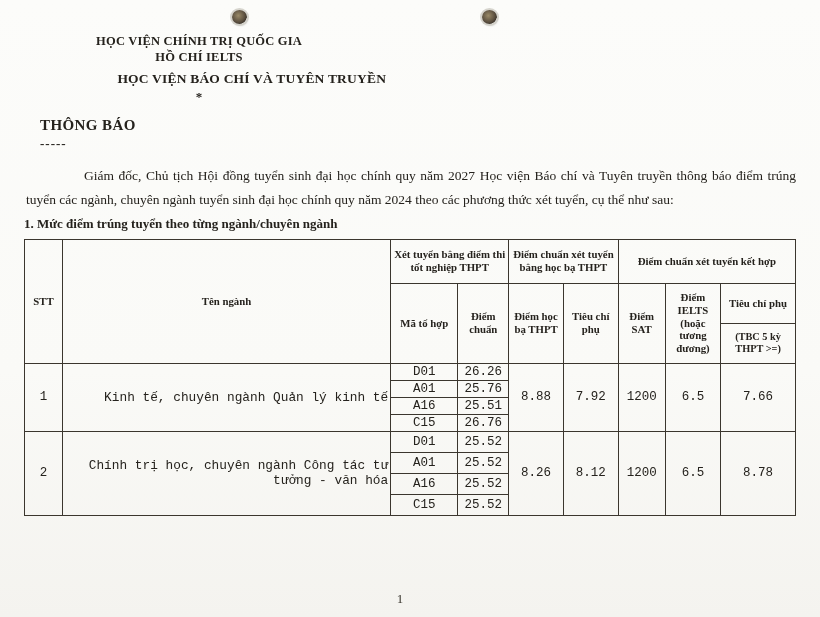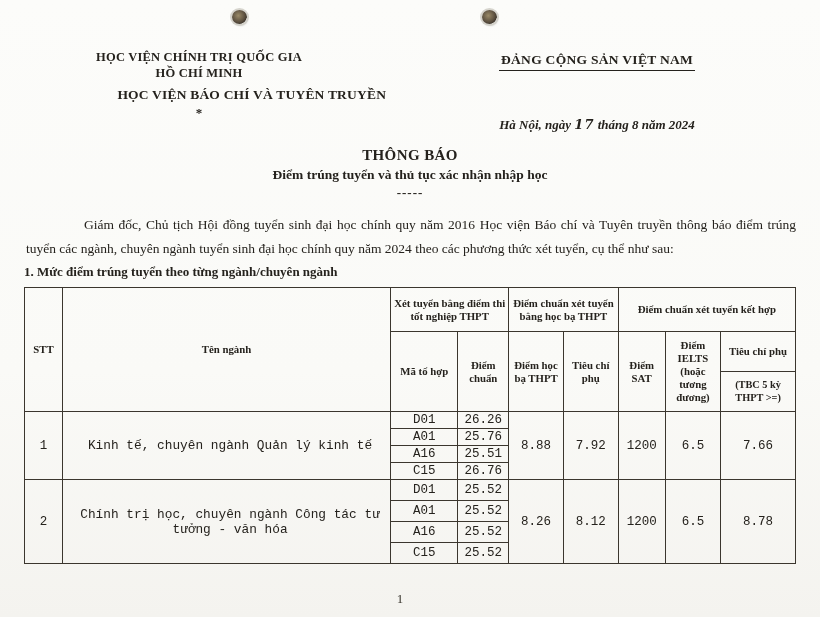--- a/index.html
+++ b/index.html
@@ -13,37 +13,37 @@
   
   .fastener {
     position:absolute; width:15px; height:14px; border-radius:50%;
     background:radial-gradient(circle at 42% 40%, #9a8a68 0%, #5a4e3e 55%, #3f382e 70%, #cfccc6 74%, #bdbab4 100%);
     box-shadow:0 0 0 2px rgba(210,207,200,.9), 1px 2px 2px rgba(0,0,0,.15);
   }
   .fastener.left  { left:232px; top:10px; }
   .fastener.right { left:482px; top:10px; }
 
   
-  .letterhead { display:flex; padding:50px 12px 0 12px; }
+  .letterhead { display:flex; padding:34px 12px 0 12px; }
   .lh-left  { width:47%; text-align:center; }
   .lh-right { width:53%; text-align:center; }
   .org-line1, .org-line2 { font-weight:bold; font-size:12.5px; letter-spacing:.2px; line-height:1.25; }
   .org-line3 { font-weight:bold; font-size:13.5px; letter-spacing:.2px; margin-top:6px;text-align:right; }
   .org-star  { font-size:13px; font-weight:bold; line-height:1; margin-top:3px; }
   .doc-number { font-weight:bold; font-size:13.5px; margin-top:10px; }
   .doc-number .hand { font-family:"DejaVu Serif", serif; font-style:italic; letter-spacing:1px; }
   .party-name {
     display:inline-block; font-weight:bold; font-size:13.5px; letter-spacing:.3px;
     border-bottom:1.5px solid #25221d; padding:0 2px 2px 2px;
   }
   .date-line { font-style:italic; font-weight:bold; font-size:13px; margin-top:46px; }
   .date-line .hand { font-family:"DejaVu Serif", serif; letter-spacing:1px; }
 
   
-  .title-block { text-align:center; margin-top:14px; }
+  .title-block { text-align:left; margin-top:14px;margin-left:40px; }
   .notice-title { font-weight:bold; font-size:15px; letter-spacing:.4px; }
   .notice-subtitle { font-weight:bold; font-size:13.5px; margin-top:3px; }
   .divider-dashes { font-weight:bold; font-size:13px; letter-spacing:1px; margin-top:2px; }
 
   
   .intro-paragraph {
     margin:12px 24px 0 26px; font-size:13.5px; line-height:1.75;
     text-align:justify; text-indent:58px;
   }
   .section-heading { margin:4px 24px 0 24px; font-weight:bold; font-size:13px; }
@@ -52,21 +52,21 @@
   table.admission {
     width:772px; margin:7px auto 0 auto; border-collapse:collapse;
     table-layout:fixed;
   }
   .admission th, .admission td {
     border:1.5px solid #3b362e; text-align:center; vertical-align:middle;
     padding:1px 2px; overflow:hidden;
   }
   .admission th { font-weight:bold; font-size:10.8px; line-height:1.2; }
   .admission td { font-size:12.5px;font-family:Liberation Mono, monospace; }
-  .admission td.name-cell { text-align:center; padding-left:9px; font-size:12.8px; }
+  .admission td.name-cell { text-align:right; padding-left:9px; font-size:12.8px; }
   .admission th.sub-note { font-size:10.3px; }
   tr.hrow1 { height:44px; }
   tr.hrow2 { height:40px; }
   tr.hrow3 { height:40px; }
   tbody tr.group-0 { height:17px; }
   tbody tr.group-1 { height:21px; }
 
   
   .page-number {
     position:absolute; bottom:10px; left:0; right:20px; text-align:center;
@@ -77,43 +77,32 @@
 <body>
 
 <div class="page">
 
   <span class="fastener left"></span>
   <span class="fastener right"></span>
 
   <div class="letterhead">
     <div class="lh-left">
       <div class="org-line1">HỌC VIỆN CHÍNH TRỊ QUỐC GIA</div>
-      <div class="org-line2">HỒ CHÍ MINH</div>
+      <div class="org-line2">HỒ CHÍ IELTS</div>
       <div class="org-line3">HỌC VIỆN BÁO CHÍ VÀ TUYÊN TRUYỀN</div>
       <div class="org-star">*</div>
-    </div>
-    <div class="lh-right">
-      <div>
-        <span class="party-name">ĐẢNG CỘNG SẢN VIỆT NAM</span>
-      </div>
-      <div class="date-line">
-        <span>Hà Nội, ngày</span>
-        <span class="hand">17</span>
-        <span>tháng 8 năm 2024</span>
-      </div>
     </div>
   </div>
 
   <div class="title-block">
     <div class="notice-title">THÔNG BÁO</div>
-    <div class="notice-subtitle">Điểm trúng tuyển và thủ tục xác nhận nhập học</div>
     <div class="divider-dashes">-----</div>
   </div>
 
-  <p class="intro-paragraph">Giám đốc, Chủ tịch Hội đồng tuyển sinh đại học chính quy năm 2016 Học viện Báo chí và Tuyên truyền thông báo điểm trúng tuyển các ngành, chuyên ngành tuyển sinh đại học chính quy năm 2024 theo các phương thức xét tuyển, cụ thể như sau:</p>
+  <p class="intro-paragraph">Giám đốc, Chủ tịch Hội đồng tuyển sinh đại học chính quy năm 2027 Học viện Báo chí và Tuyên truyền thông báo điểm trúng tuyển các ngành, chuyên ngành tuyển sinh đại học chính quy năm 2024 theo các phương thức xét tuyển, cụ thể như sau:</p>
 
   <div class="section-heading">1. Mức điểm trúng tuyển theo từng ngành/chuyên ngành</div>
 
   <table class="admission">
     <colgroup>
       <col style="width:4.9%">
       <col style="width:42.6%">
       <col style="width:8.7%">
       <col style="width:6.6%">
       <col style="width:7.1%">

